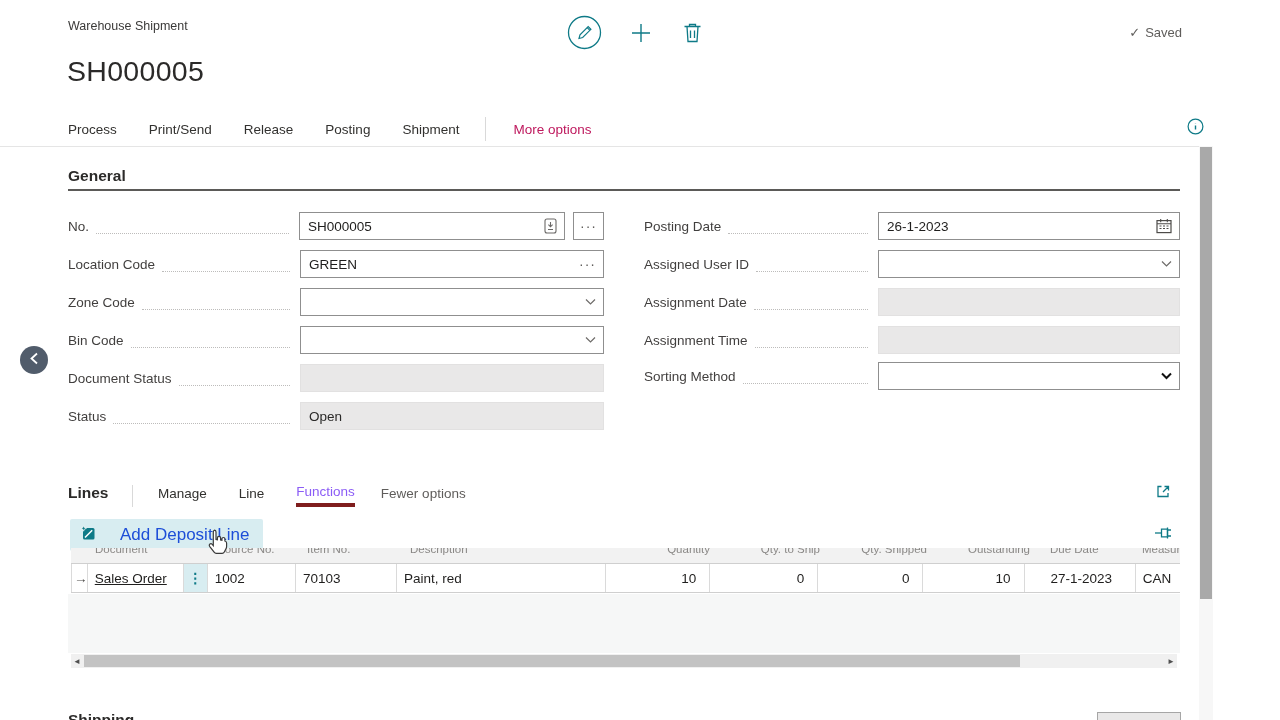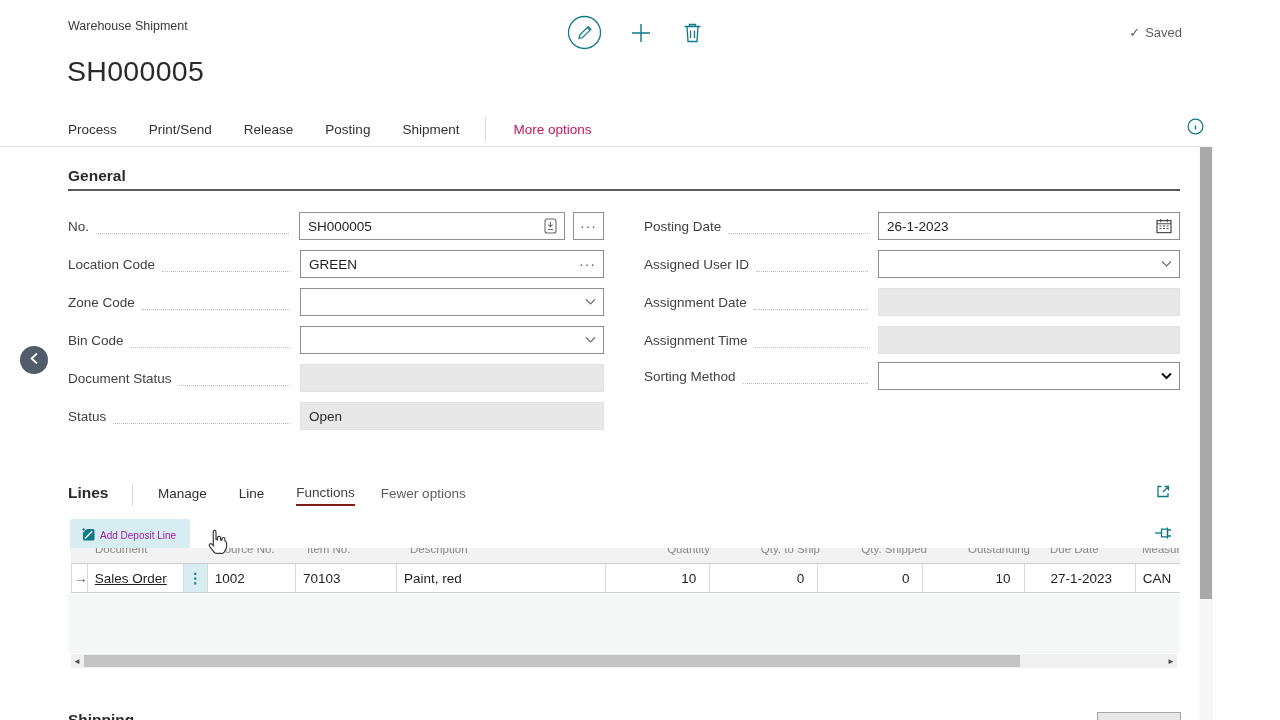--- a/index.html
+++ b/index.html
@@ -38,24 +38,24 @@
          display:flex; align-items:center; padding:0 8px; font-size:13.5px; color:#1f1e1d; flex:none; }
   .ctl.disabled { background:#e9e8e8; border:1px solid #e2e1e1; color:#2b2a29; }
   .ctl .right-ico { position:absolute; right:7px; top:50%; transform:translateY(-50%); display:flex; align-items:center; }
   .dots3 { color:#5f5d5b; font-size:14px; letter-spacing:1px; }
   .assist-box { width:31px; height:28px; border:1px solid #8f8f8f; margin-left:8px; display:flex; align-items:center; justify-content:center; cursor:pointer; background:#fff; }
 
   
   .lines-head { left:68px; top:484px; }
   .lines-strip { position:absolute; top:484px; display:flex; align-items:center; }
   .tab { font-size:13.5px; color:#32312f; background:none; border:none; font-family:inherit; cursor:pointer; padding-bottom:4px; }
-  .tab.active { color:#404040; border-bottom:2px solid #7f1d1d; }
+  .tab.active { color:#8b5cf6; border-bottom:4px solid #7f1d1d; }
   .tab.muted { color:#5f5d5b; }
   .add-btn { left:70px; top:519px; height:32px; padding:0 14px 0 10px; background:#d8edf1; border:none; border-radius:2px;
-             display:flex; align-items:center; gap:4px; font-size:10px; color:#a21caf; font-family:inherit; cursor:pointer; }
+             display:flex; align-items:center; gap:24px; font-size:17px; color:#1d4ed8; font-family:inherit; cursor:pointer; }
 
   
   .grid-headband { left:71px; top:548px; width:1109px; height:15px; background:#f2f2f2; overflow:hidden; }
   .gh { position:absolute; top:0; font-size:11.5px; color:#8a8886; white-space:nowrap; overflow:hidden; }
   .gh span { display:block; margin-top:-6px; line-height:15px; }
   .gh.r { text-align:right; }
   .grid-row { left:71px; top:563px; width:1109px; height:30px; background:#fff;
               border-top:1px solid #cfcfcf; border-bottom:1px solid #cfcfcf; display:flex; }
   .cell { height:100%; border-right:1px solid #dadada; display:flex; align-items:center; padding:0 7px; font-size:13.5px; color:#1f1e1d; overflow:hidden; white-space:nowrap; }
   .cell:first-child { border-left:1px solid #dadada; }

